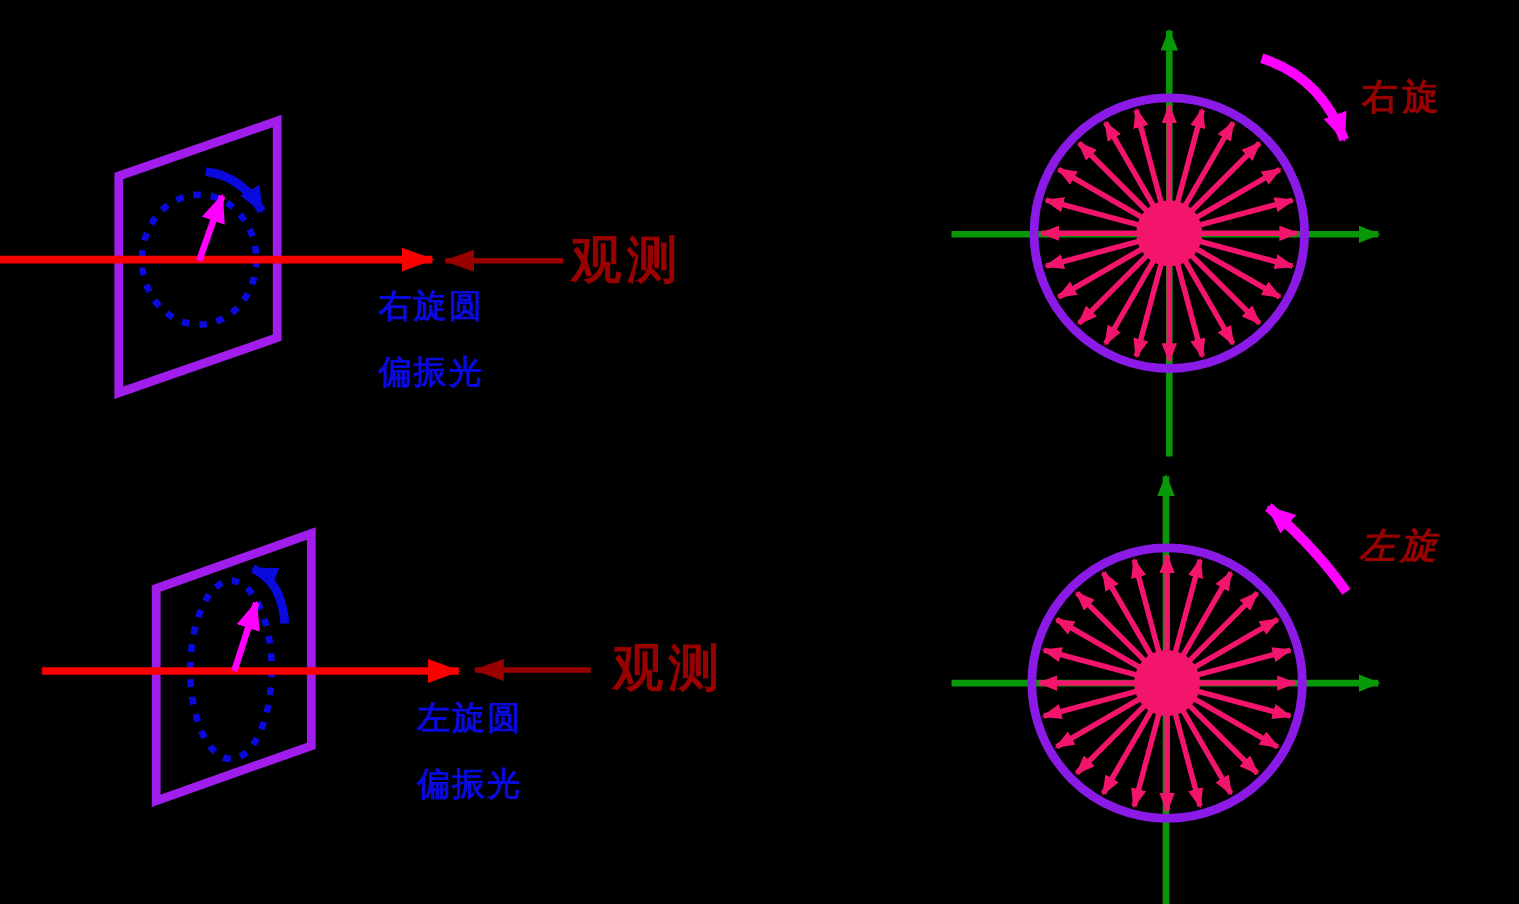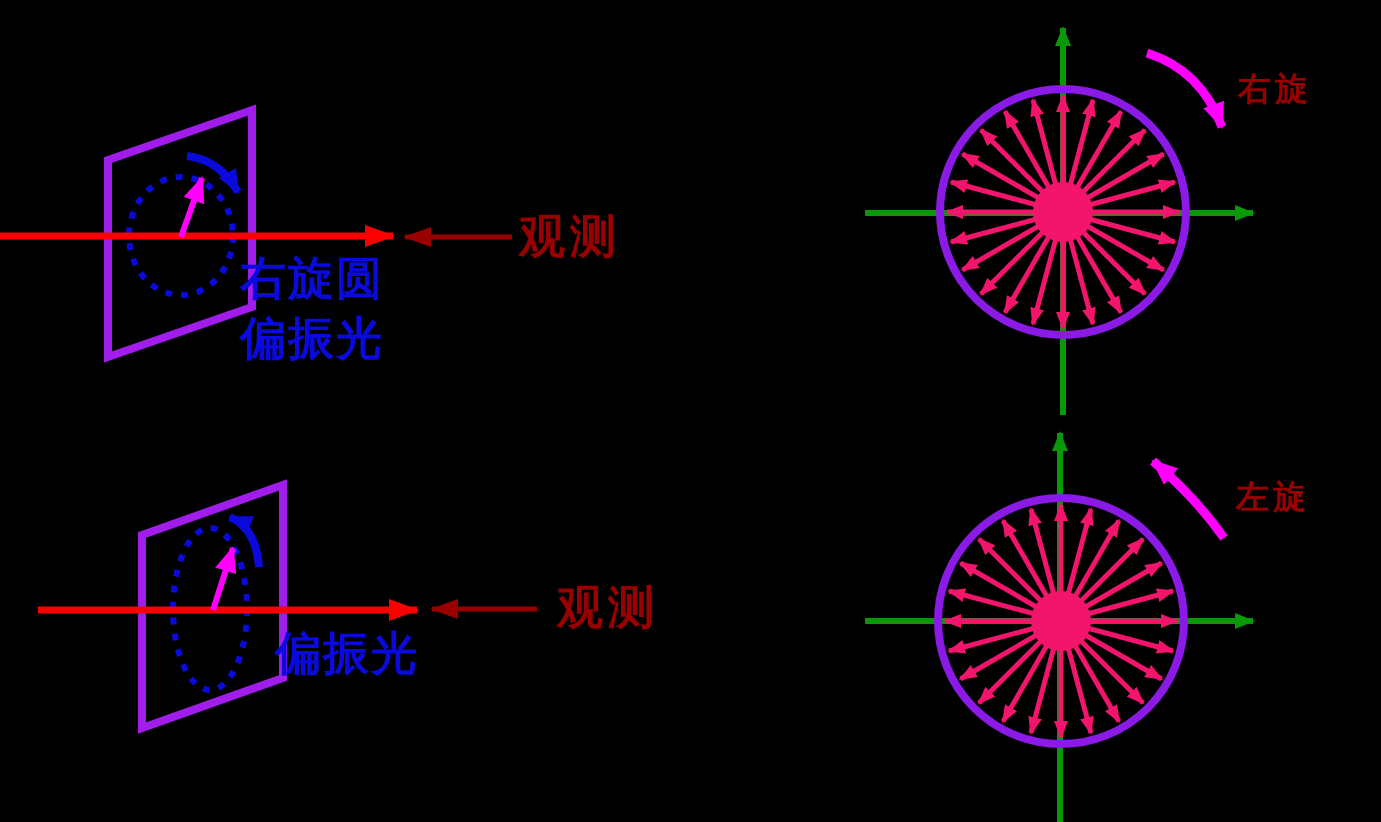--- a/index.html
+++ b/index.html
@@ -5,22 +5,22 @@
   html, body { margin:0; padding:0; }
   body {
     width:1381px; height:822px; position:relative; overflow:hidden;
     background: var(--background, #000);
     font-family: "Liberation Serif", "DejaVu Serif", serif;
   }
   #stage { position:absolute; left:0; top:0; }
   .label { position:absolute; font-weight:bold; white-space:nowrap; }
   .obs  { color: var(--dark-red); font-size:46px; letter-spacing:5px; line-height:50px; }
   .rot  { color: var(--dark-red); font-size:33px; letter-spacing:4px; line-height:54px; }
-  .blue-label { color: var(--blue); font-size:46px; letter-spacing:2px; line-height:60px;
-                width:200px; text-align:left; }
+  .blue-label { color: var(--blue); font-size:30px; letter-spacing:2px; line-height:60px;
+                width:200px; text-align:right; }
   
   .frame   { fill:none; stroke: var(--purple-frame); stroke-width:8; }
   .ring    { fill:none; stroke: var(--purple-ring);  stroke-width:8; }
   .dotted  { fill:none; stroke: var(--blue); stroke-width:6; stroke-dasharray:7 9; }
   .beam    { stroke: var(--red-beam); stroke-width:7; }
   .obsline { stroke: var(--dark-red); stroke-width:5; }
   .axis    { stroke: var(--green-axis); stroke-width:6; }
   .evec    { stroke: var(--magenta); stroke-width:6; fill:none; }
   .rotarc-blue { stroke: var(--blue); stroke-width:8; fill:none; }
   .rotarc-mag  { stroke: var(--magenta); stroke-width:9; fill:none; }
@@ -148,18 +148,19 @@
 <div class="label obs" style="left:519px; top:212px;">观测</div>
 
 <div class="label obs" style="left:557px; top:583px;">观测</div>
 
 <div class="label blue-label" style="left:240px; top:249px;">
   <div>右旋圆</div>
   <div>偏振光</div>
 </div>
 
 <div class="label blue-label" style="left:275px; top:624px;">
+  <div>左旋圆</div>
   <div>偏振光</div>
 </div>
 
 <div class="label rot" style="left:1238px; top:62px;">右旋</div>
 
-<div class="label rot" style="left:1236px; top:470px;">左旋</div>
+<div class="label rot" style="left:1236px; top:470px;font-style:italic;">左旋</div>
 
 </body></html>

